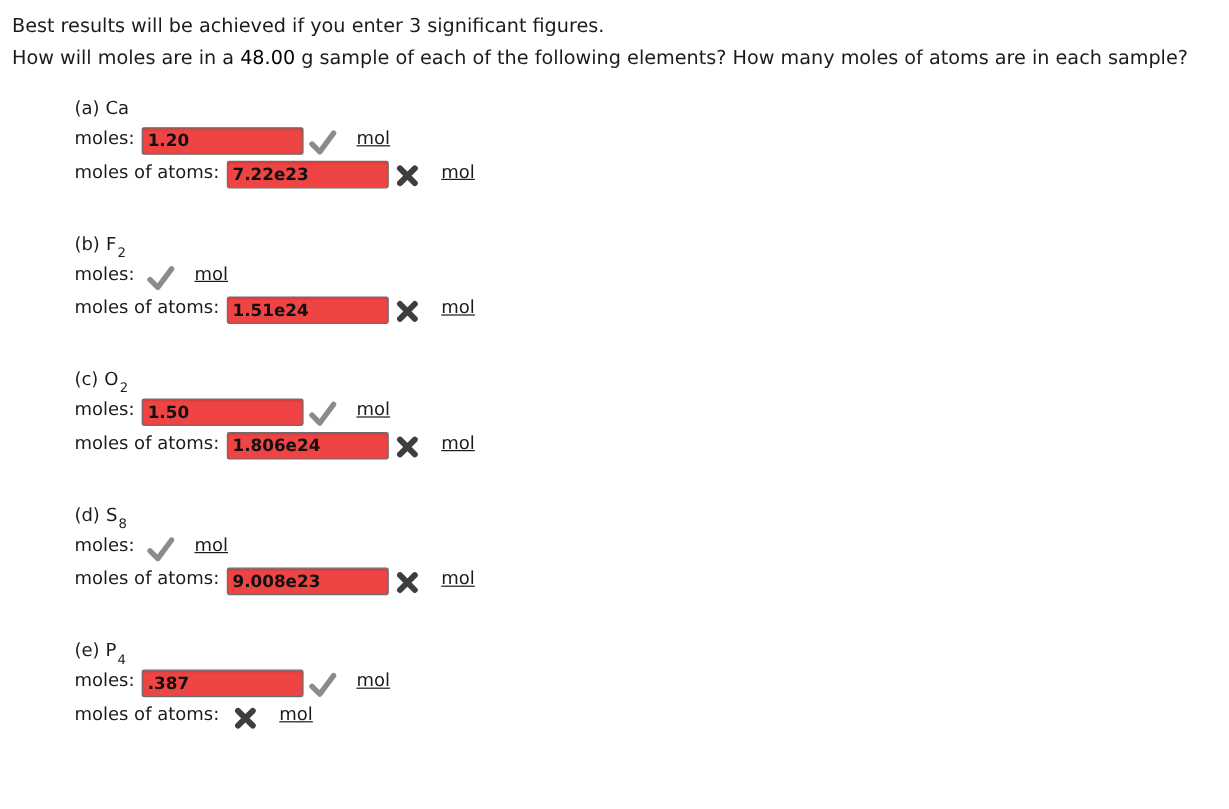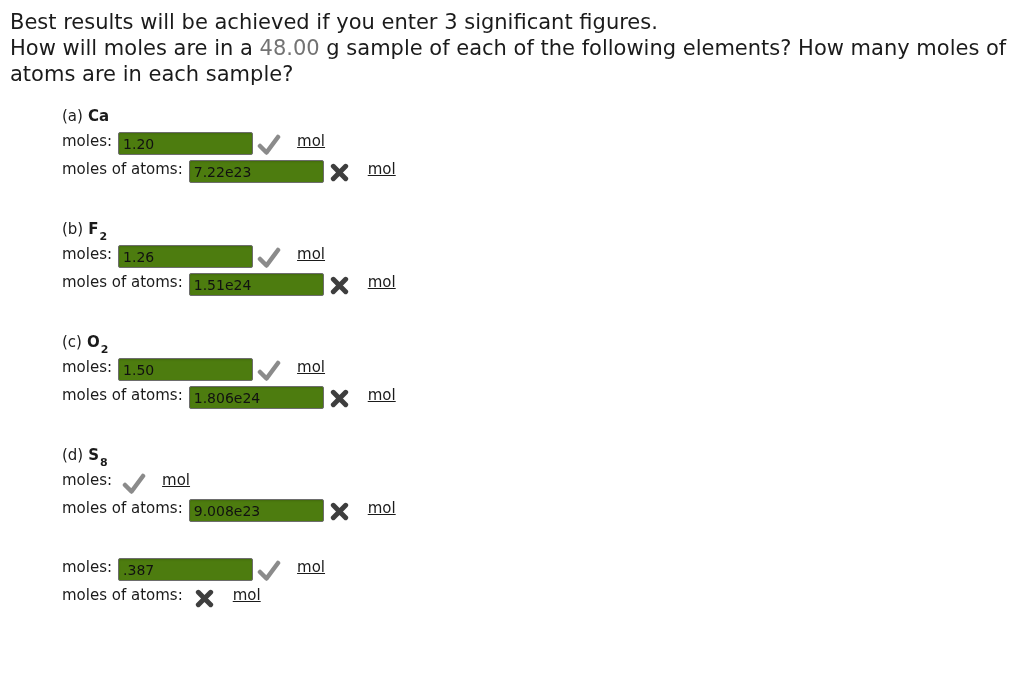--- a/index.html
+++ b/index.html
@@ -7,34 +7,34 @@
     margin: 0; padding: 0;
     width: 1024px; height: 674px;
     background: #ffffff;
     font-family: "DejaVu Sans", "Liberation Sans", sans-serif;
     color: #1b1b1b;
     overflow: hidden;
   }
   .page { padding: 9px 12px 0 10px; }
   .header p {
     margin: 0;
-    font-size: 21px;
+    font-size: 16px;
     line-height: 26px;
     max-width: 1002px;
   }
-  .mass { color: #737373; }
+  .mass { color: #000000; }
   .parts { margin-left: 52px; margin-top: 19px; }
   .part { margin-bottom: 31px; }
   .part-heading {
     font-size: 15px;
     line-height: 20px;
     margin-bottom: 6px;
     white-space: nowrap;
   }
-  .part-heading .symbol { margin-left: 5px; font-weight: bold; }
+  .part-heading .symbol { margin-left: 5px; }
   .part-heading sub {
     font-size: 11px;
     line-height: 0;
     position: relative;
     top: 2px;
     left: 1px;
   }
   .row {
     display: flex;
     height: 28px;
@@ -44,22 +44,23 @@
   .answer-input {
     width: 135px;
     height: 23px;
     border: 1px solid #6d6d6d;
     border-radius: 2px;
     box-shadow: inset 0 1px 2px rgba(0,0,0,0.14);
     padding: 1px 4px;
     font-family: "DejaVu Sans", "Liberation Sans", sans-serif;
     font-size: 14px;
     color: #111111;
-    background: #4d7c0f;
+    background: #ef4444;
     outline: none;
+    font-weight: bold;
   }
   .icon {
     width: 26px;
     height: 24px;
     display: inline-flex;
     align-items: center;
     justify-content: center;
     margin-left: 3px;
     margin-right: 15px;
     flex: none;
@@ -106,21 +107,20 @@
     </div>
   </div>
 
   <div class="part">
     <div class="part-heading">
       <span>(b)</span><span class="symbol"><span>F</span><sub>2</sub></span>
     </div>
 
     <div class="row" data-status="correct">
       <span class="row-label">moles:</span>
-      <input class="answer-input" type="text" value="1.26" style="">
       <span class="icon check">
         <svg width="24" height="21" viewBox="0 0 24 21">
           <path d="M3 12 L9.5 18.5 L21 3" fill="none" stroke="#8b8b8b" stroke-width="4.5" stroke-linecap="round" stroke-linejoin="round"></path>
         </svg>
       </span>
 
       <span class="unit">mol</span>
     </div>
 
     <div class="row" data-status="incorrect">
@@ -189,20 +189,23 @@
       <span class="icon cross">
         <svg width="19" height="19" viewBox="0 0 20 20">
           <path d="M3.5 3.5 L16.5 16.5 M16.5 3.5 L3.5 16.5" fill="none" stroke="#3e3e3e" stroke-width="5.2" stroke-linecap="round"></path>
         </svg>
       </span>
       <span class="unit">mol</span>
     </div>
   </div>
 
   <div class="part">
+    <div class="part-heading">
+      <span>(e)</span><span class="symbol"><span>P</span><sub>4</sub></span>
+    </div>
 
     <div class="row" data-status="correct">
       <span class="row-label">moles:</span>
       <input class="answer-input" type="text" value=".387" style="">
       <span class="icon check">
         <svg width="24" height="21" viewBox="0 0 24 21">
           <path d="M3 12 L9.5 18.5 L21 3" fill="none" stroke="#8b8b8b" stroke-width="4.5" stroke-linecap="round" stroke-linejoin="round"></path>
         </svg>
       </span>
 

